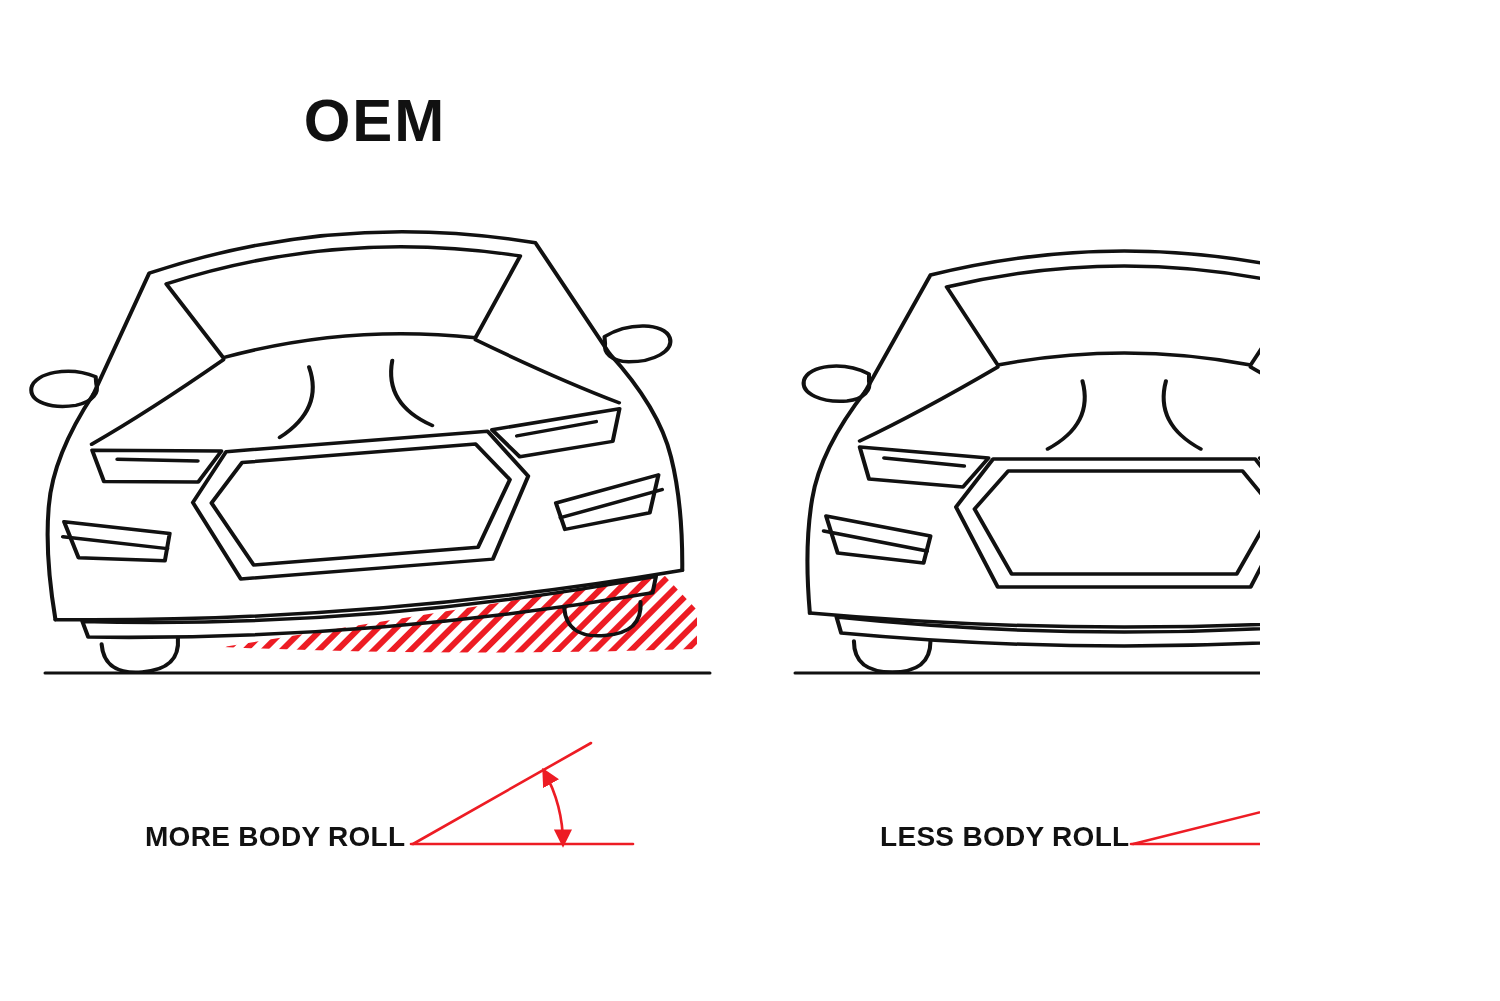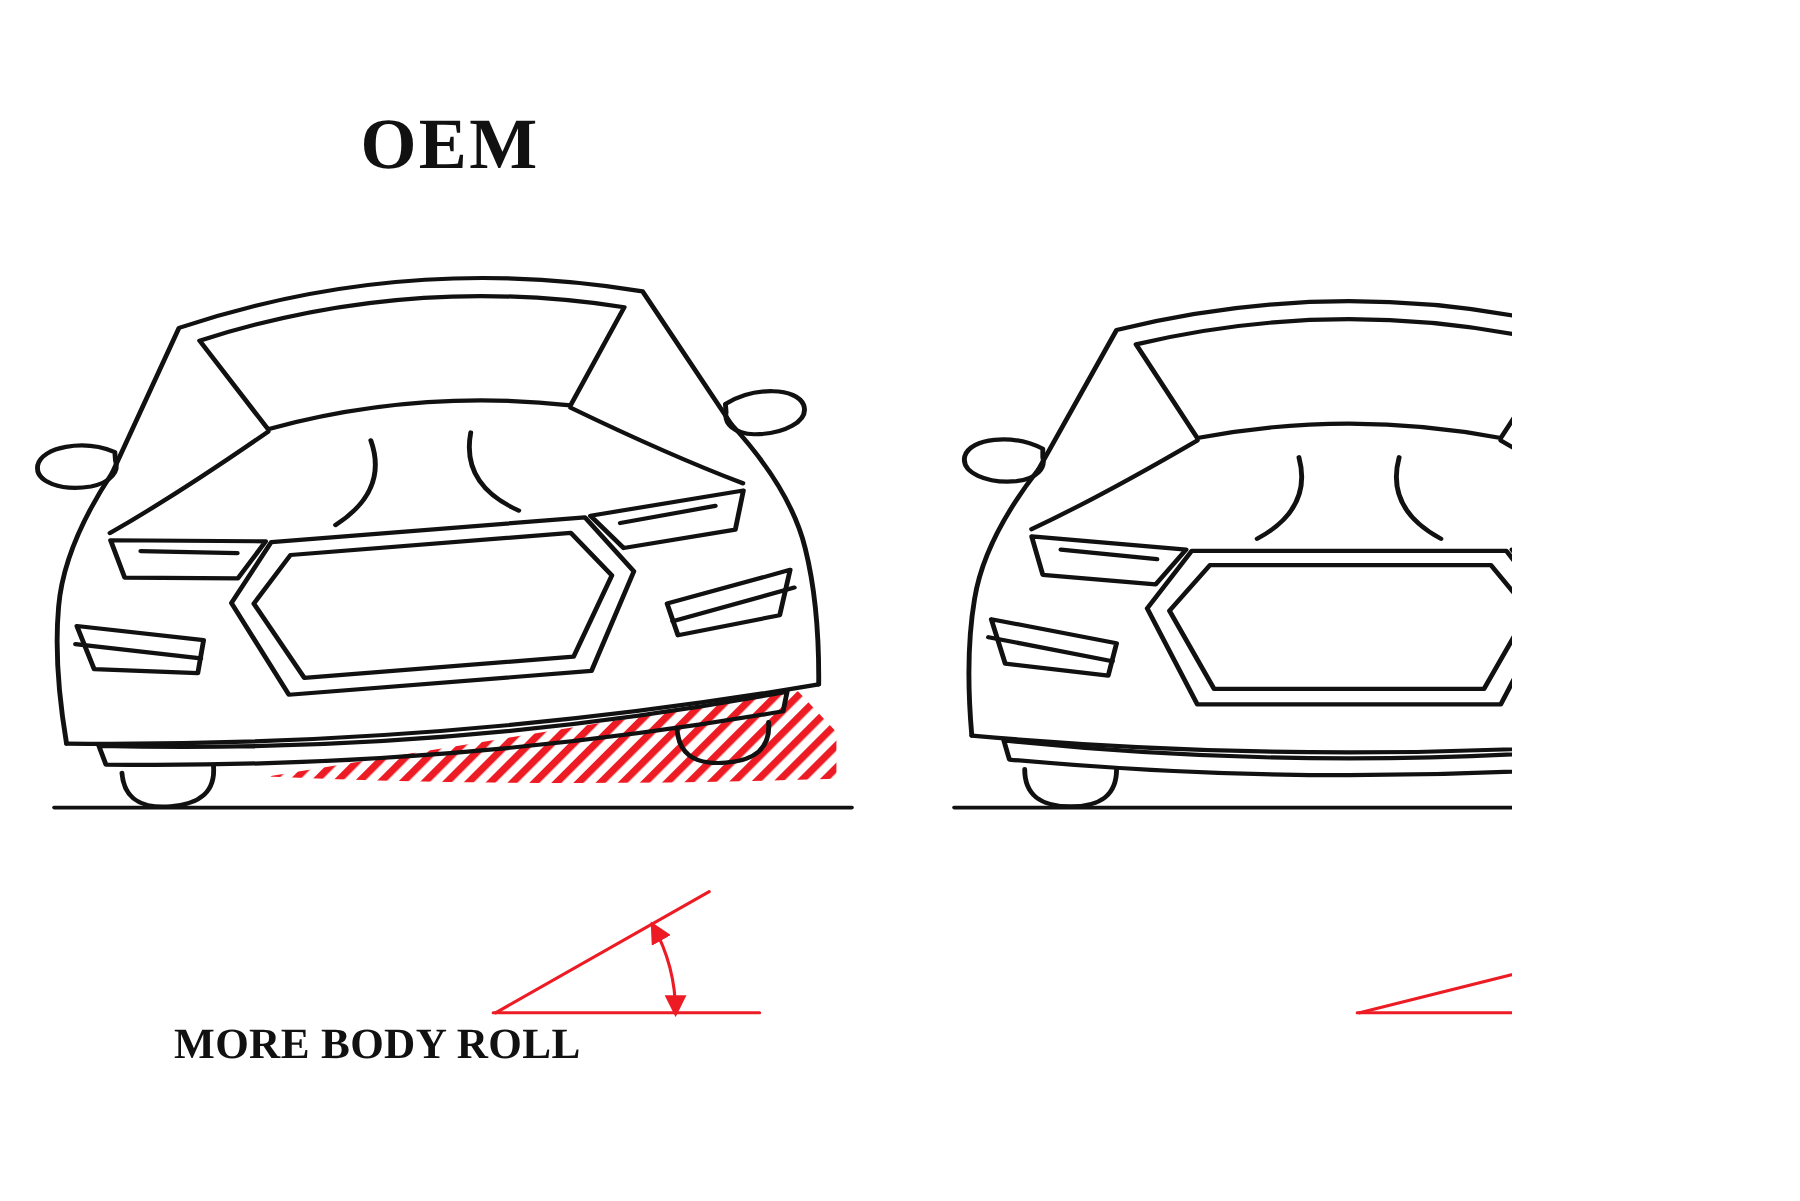--- a/index.html
+++ b/index.html
@@ -1,37 +1,37 @@
 <!DOCTYPE html>
 <html style="--accent-red: #ED1C24; --line-black: #111111; --background: #FFFFFF;"><head>
 <meta charset="utf-8">
 <style>
   html,body{margin:0;padding:0;background:#fff;}
   .canvas{
     position:relative;width:1260px;height:1001px;
     background:var(--background,#ffffff);
     overflow:hidden;
-    font-family:Liberation Serif, serif;
+    font-family:Liberation Sans, sans-serif;
   }
   .title{
     position:absolute;top:86px;width:750px;text-align:center;
     font-size:60px;font-weight:900;letter-spacing:2px;
     color:var(--line-black,#111111);
   }
   .title-oem{left:0;}
   .title-apr{
     left:750px;color:var(--accent-red,#ED1C24);
     font-style:italic;font-weight:900;letter-spacing:6px;
   }
   .scene{position:absolute;width:700px;height:560px;}
   .scene-oem{left:25px;top:186px;}
   .scene-apr{left:775px;top:186px;}
   .caption{
-    position:absolute;font-size:36px;font-weight:800;letter-spacing:.3px;
-    color:var(--line-black,#000);white-space:nowrap;margin-top:28px;
+    position:absolute;font-size:28px;font-weight:800;letter-spacing:.3px;
+    color:var(--line-black,#000);white-space:nowrap;
   }
   .caption-left{left:145px;top:821px;}
   .caption-right{left:880px;top:821px;}
   .angle{position:absolute;width:235px;height:135px;}
   .angle-left{left:405px;top:718px;}
   .angle-right{left:1125px;top:718px;}
   .red-ln{stroke:var(--accent-red,#ED1C24);stroke-width:2.6;fill:none;stroke-linecap:round;}
   .red-fill{fill:var(--accent-red,#ED1C24);}
   .ground{stroke:var(--line-black,#111111);stroke-width:3;stroke-linecap:round;}
 </style>
@@ -100,20 +100,21 @@
 
   <svg class="scene scene-apr" viewBox="0 0 700 560">
     <path d="M 505,463 L 645,443 L 652,452 L 652,464 L 508,467 Z" fill="url(#hatch-red)" stroke="none"></path>
     <g>
       <use href="#car-front" transform="translate(-22,25) scale(1.16 1)"></use>
     </g>
     <line class="ground" x1="20" y1="487" x2="685" y2="487"></line>
   </svg>
 
   <div class="caption caption-left">MORE BODY ROLL</div>
+  <div class="caption caption-right">LESS BODY ROLL</div>
 
   <svg class="angle angle-left" viewBox="0 0 235 135">
     <line class="red-ln" x1="6" y1="126" x2="228" y2="126"></line>
     <line class="red-ln" x1="8" y1="126" x2="186" y2="25"></line>
     <path class="red-ln" d="M 139,53 A 150 150 0 0 1 158,126" marker-start="url(#arrow-red)" marker-end="url(#arrow-red)"></path>
   </svg>
 
   <svg class="angle angle-right" viewBox="0 0 235 135">
     <line class="red-ln" x1="6" y1="126" x2="228" y2="126"></line>
     <line class="red-ln" x1="8" y1="126" x2="204" y2="77"></line>

